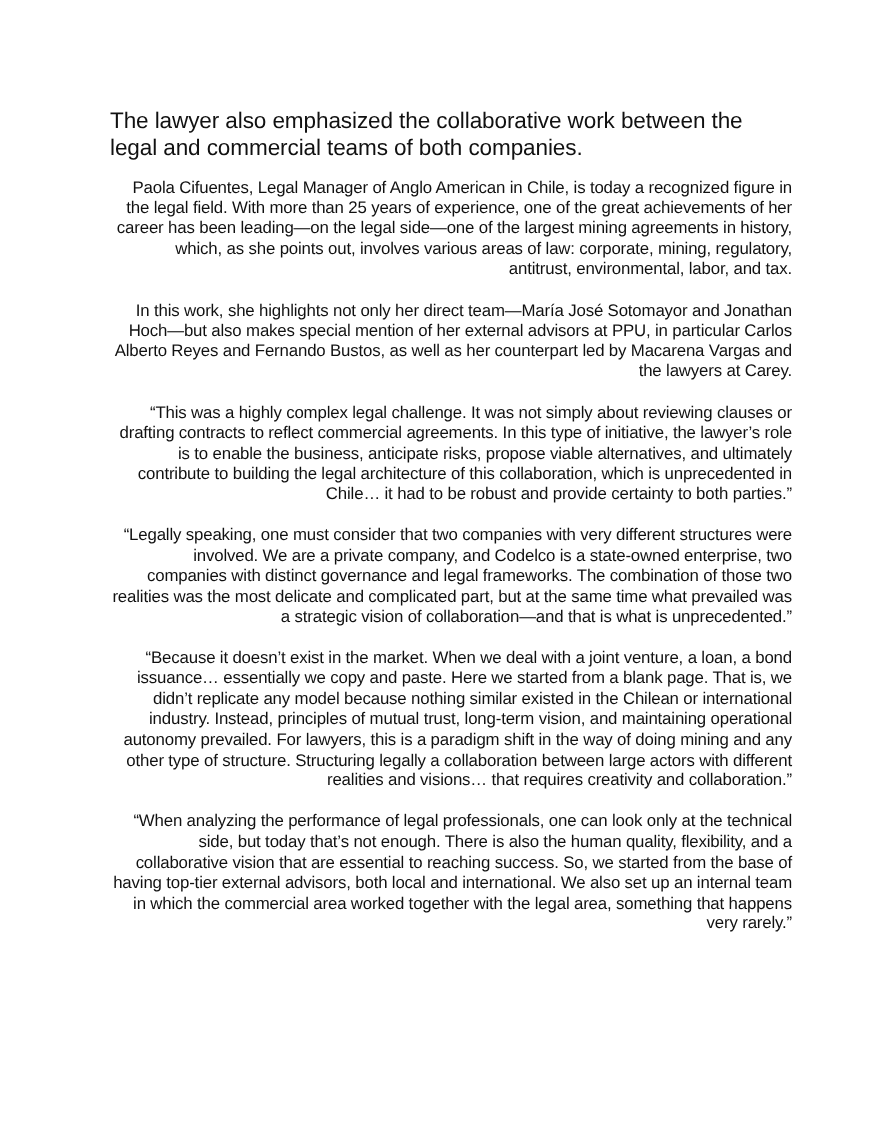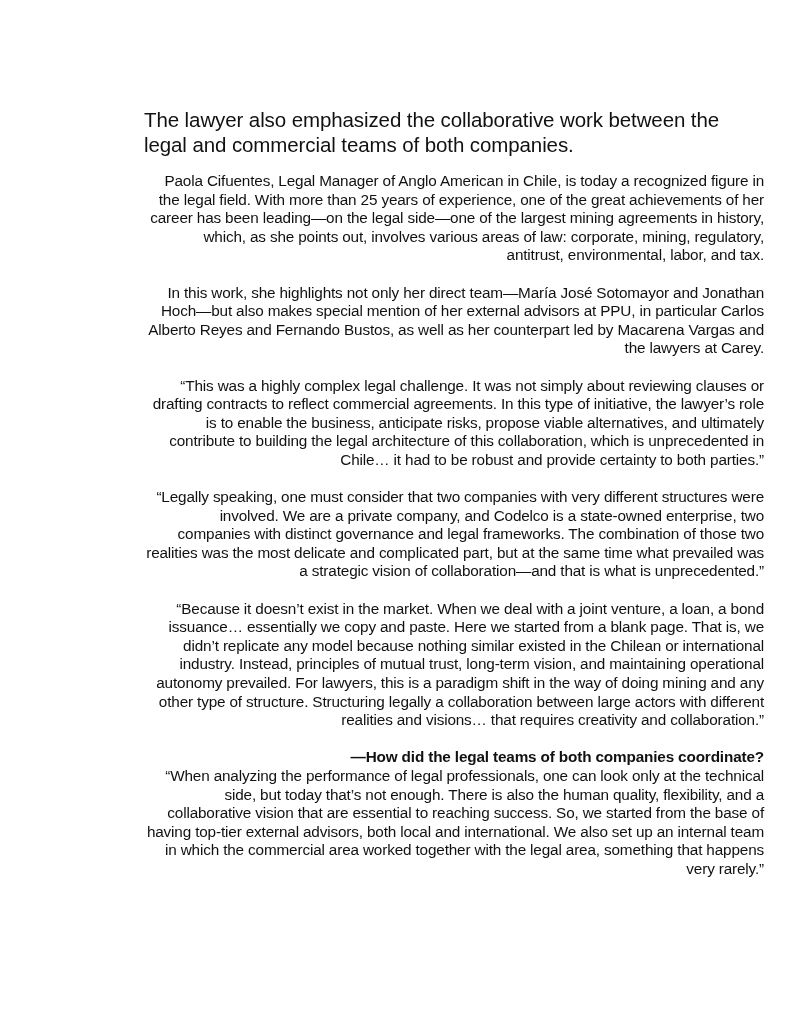--- a/index.html
+++ b/index.html
@@ -1,24 +1,23 @@
 <!DOCTYPE html>
 <html><head>
   <meta charset="utf-8">
   <style>
     html, body { margin: 0; padding: 0; background: #ffffff; }
     body { width: 800px; height: 1035px; position: relative; overflow: hidden; }
     .page {
       position: absolute;
       left: 100px;
-      top: 107px;
+      top: 97px;
       width: 620px;
       color: #111111;
       font-family: "Liberation Sans", sans-serif;
-      margin-left: 44px;
     }
     .headline {
       font-size: 20.5px;
       line-height: 25px;
       margin: 0 0 15px 0;
       font-weight: normal;
       letter-spacing: -0.1px;
     }
     p {
       font-size: 15.3px;
@@ -46,16 +45,15 @@
 
   <div class="qa">
     <p class="answer">“Legally speaking, one must consider that two companies with very different structures were involved. We are a private company, and Codelco is a state-owned enterprise, two companies with distinct governance and legal frameworks. The combination of those two realities was the most delicate and complicated part, but at the same time what prevailed was a strategic vision of collaboration—and that is what is unprecedented.”</p>
   </div>
 
   <div class="qa">
     <p class="answer">“Because it doesn’t exist in the market. When we deal with a joint venture, a loan, a bond issuance… essentially we copy and paste. Here we started from a blank page. That is, we didn’t replicate any model because nothing similar existed in the Chilean or international industry. Instead, principles of mutual trust, long-term vision, and maintaining operational autonomy prevailed. For lawyers, this is a paradigm shift in the way of doing mining and any other type of structure. Structuring legally a collaboration between large actors with different realities and visions… that requires creativity and collaboration.”</p>
   </div>
 
   <div class="qa">
-    <p class="question">—How did the legal teams of both companies coordinate?</p>
     <p class="answer">“When analyzing the performance of legal professionals, one can look only at the technical side, but today that’s not enough. There is also the human quality, flexibility, and a collaborative vision that are essential to reaching success. So, we started from the base of having top-tier external advisors, both local and international. We also set up an internal team in which the commercial area worked together with the legal area, something that happens very rarely.”</p>
   </div>
 </div>
 
 </body></html>

